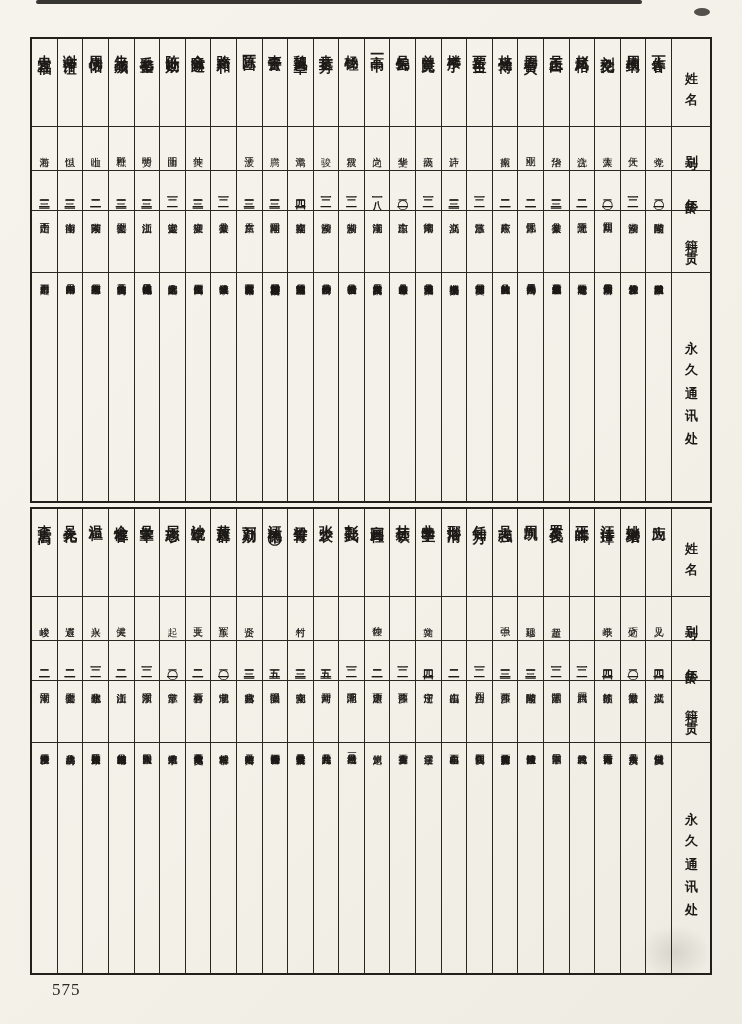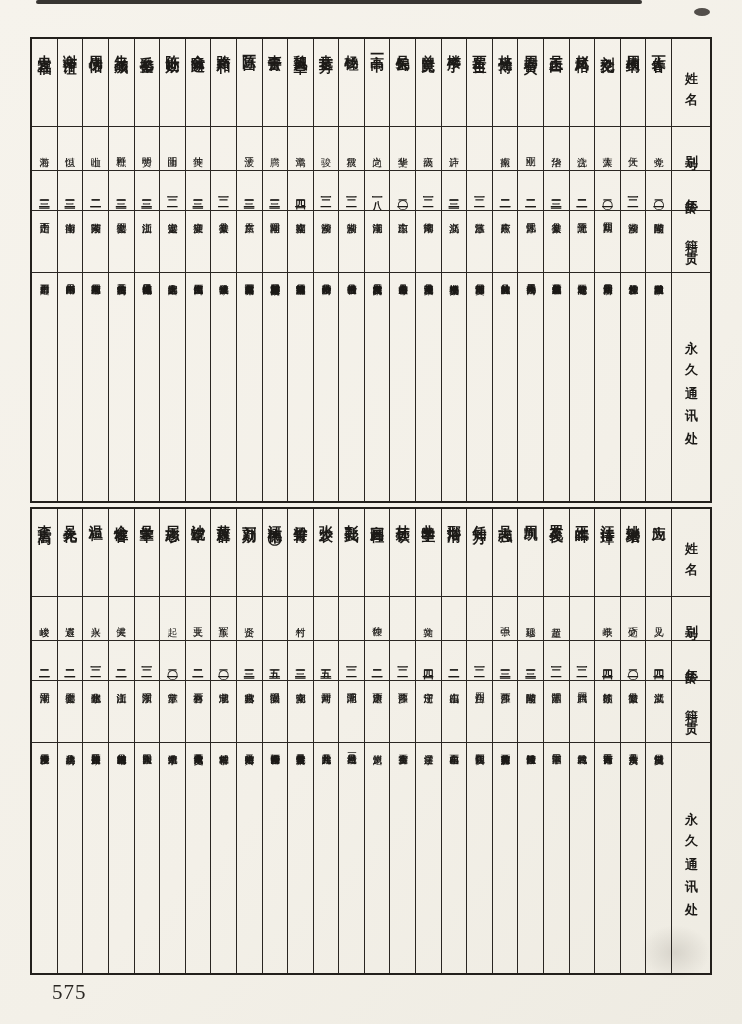--- a/index.html
+++ b/index.html
@@ -54,21 +54,21 @@
   .h-age{height:40px;border-bottom:1px solid #2a2622;}
   .h-origin{height:62px;border-bottom:1px solid #2a2622;}
   .h-addr{flex:1;}
   .hcell .vtext{font-size:13px;font-weight:700;}
   .h-name .vtext{letter-spacing:1.6em;}
   .h-alias .vtext{letter-spacing:.25em;}
   .h-age .vtext{letter-spacing:.1em;}
   .h-origin .vtext{letter-spacing:.9em;}
   .h-addr .vtext{letter-spacing:1.75em;}
 
-  .page-num{position:absolute;left:52px;top:980px;font-size:21px;
+  .page-num{position:absolute;left:52px;top:980px;font-size:17px;
     font-family:"Liberation Serif","DejaVu Serif",serif;color:#2a2723;letter-spacing:1px;}
 </style>
 </head>
 <body>
 
 <div class="sheet">
   <div class="artifact art-top"></div>
   <div class="artifact art-corner"></div>
   <div class="artifact art-smudge"></div>
 

